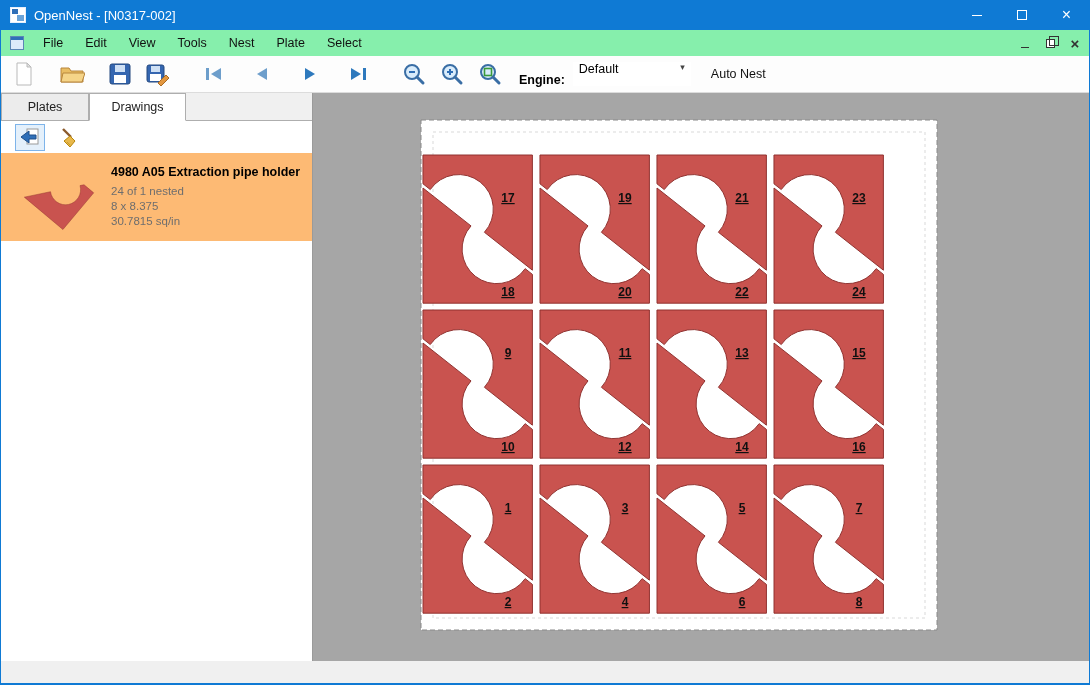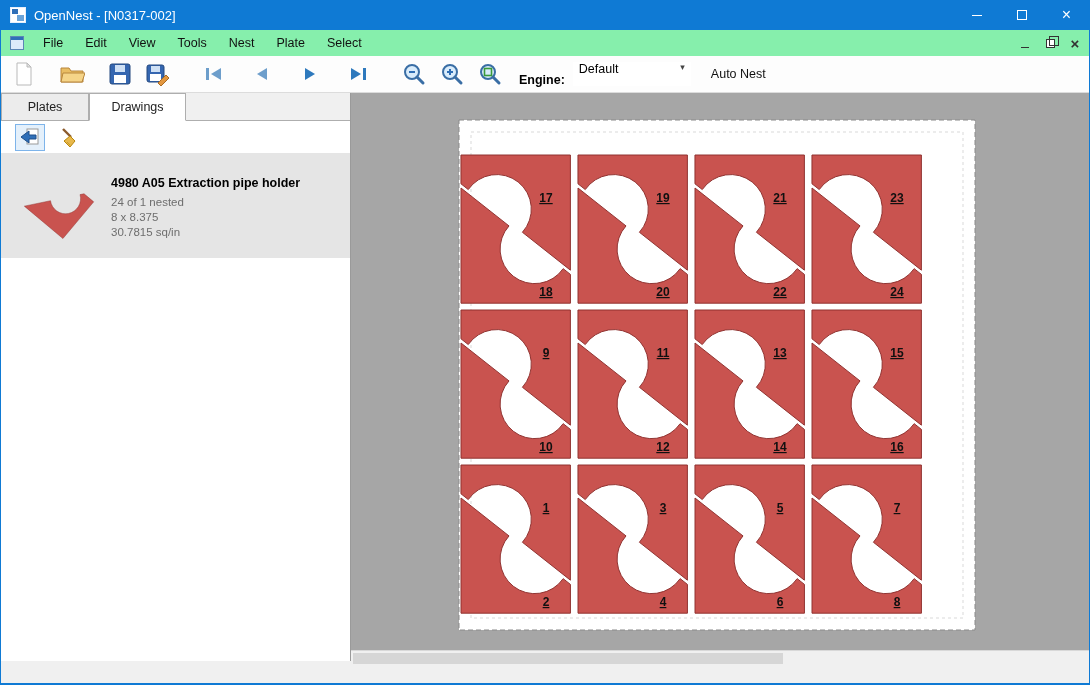--- a/index.html
+++ b/index.html
@@ -49,27 +49,27 @@
   .sidebar{width:352px;background:#fff;border-right:1px solid #9a9a9a;position:relative;}
   .tabstrip{height:28px;display:flex;background:#f0f0f0;border-bottom:1px solid #aeaeae;font-size:12.5px;}
   .tab{display:flex;align-items:center;justify-content:center;border:1px solid #aeaeae;border-bottom:none;background:#ececec;color:#222;}
   .tab-plates{width:88px;}
   .tab-drawings{width:97px;background:#fff;margin-bottom:-1px;border-bottom:1px solid #fff;}
   .tabstrip-rest{flex:1;}
   .side-tools{height:32px;display:flex;align-items:center;background:#fff;padding-left:14px;}
   .side-tool-btn{width:30px;height:27px;display:flex;align-items:center;justify-content:center;margin-right:10px;}
   .side-tool-toggled{border:1px solid #7eb4ea;background:#e4f0fb;}
   
-  .draw-item{display:flex;background:#e5e5e5;padding:8px 10px 8px 10px;height:105px;align-items:center;}
+  .draw-item{display:flex;background:#fdba74;padding:8px 10px 8px 10px;height:88px;}
   .thumb-box{width:92px;display:flex;align-items:center;justify-content:center;}
   .draw-info{margin-left:8px;padding-top:4px;}
   .draw-title{font-size:12.5px;font-weight:bold;color:#000;margin-bottom:5px;}
   .draw-sub{font-size:11.5px;color:#6e6e6e;line-height:15px;}
   
-  .canvas-col{flex:1;display:flex;flex-direction:column;background:var(--canvas);}
+  .canvas-col{flex:1;display:flex;flex-direction:row;background:var(--canvas);gap:38px;}
   .nest-area{flex:1;position:relative;}
   .hscroll{height:15px;background:#f0f0f0;border-top:1px solid #d8d8d8;position:relative;}
   .hscroll-thumb{position:absolute;left:2px;top:2px;height:11px;width:430px;background:#d6d6d6;}
   
   .statusbar{position:absolute;left:0;bottom:0;right:0;height:24px;background:#f0f0f0;border-top:1px solid #d4d4d4;
     display:flex;align-items:stretch;font-size:12px;color:#222;}
   .sb-cell{display:flex;align-items:center;padding:0 10px;border-right:1px solid #d9d9d9;}
   .sb-mode{width:50px;justify-content:flex-start;}
   .sb-location{color:#8a8a8a;width:158px;}
   .sb-spacer{flex:1;border-right:1px solid #d9d9d9;}

